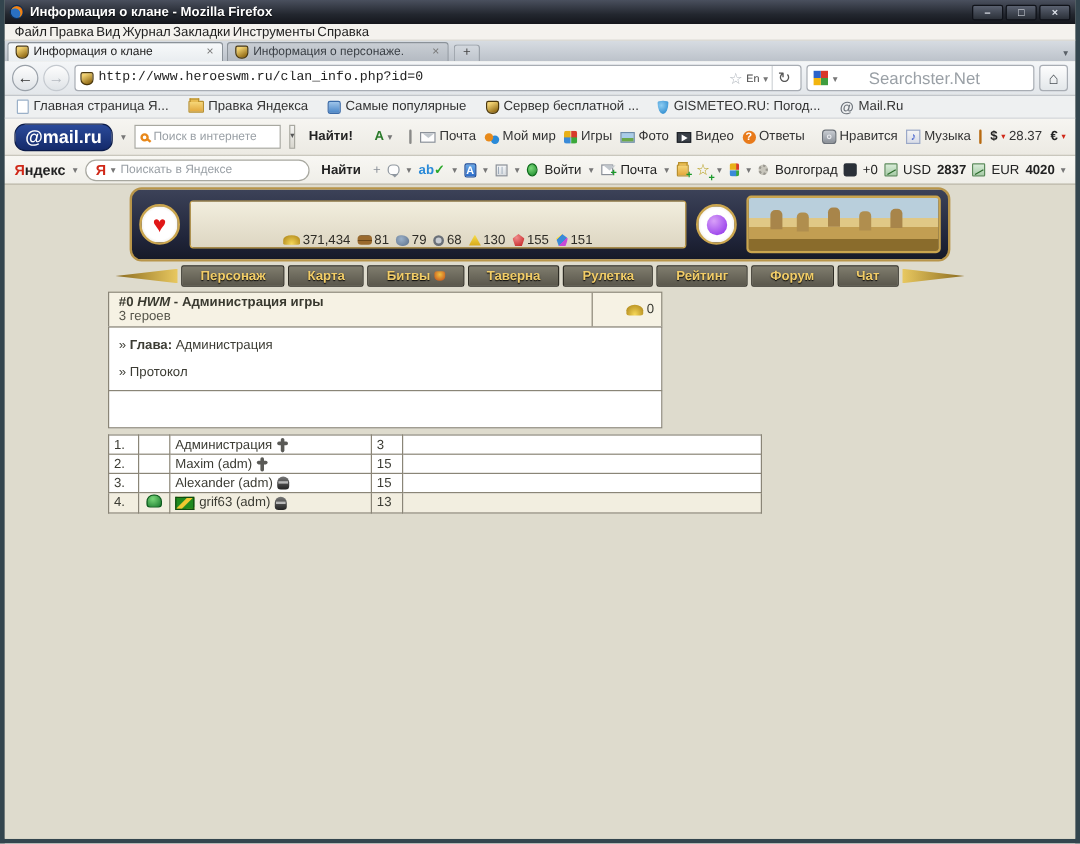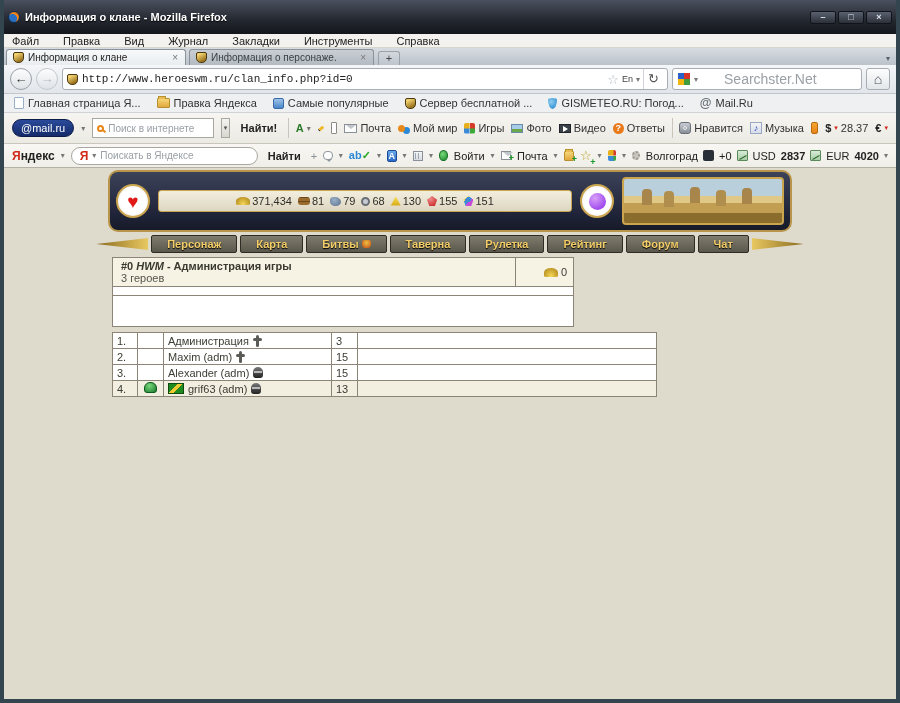--- a/index.html
+++ b/index.html
@@ -3,31 +3,31 @@
 <meta charset="utf-8">
 <style>
   * { box-sizing: border-box; margin: 0; padding: 0; }
   html,body { width:900px; height:703px; overflow:hidden; }
   body { font-family:"Liberation Sans", sans-serif; font-size:11px; color:#222; }
 
   .window { width:900px; height:703px; border-left:4px solid #33454e; border-right:4px solid #33454e;
             border-bottom:4px solid #33454e; background:#dedbcd; display:flex; flex-direction:column; }
 
   
-  .titlebar { height:34px; background:linear-gradient(#4a505e,#23272f 60%,#14161c); display:flex; align-items:center;
+  .titlebar { height:20px; background:linear-gradient(#4a505e,#23272f 60%,#14161c); display:flex; align-items:center;
               padding:0 4px; color:#fff; font-weight:bold; font-size:11px; flex:none; }
   .fficon { width:12px; height:12px; border-radius:50%; margin-right:5px; flex:none;
             background:radial-gradient(circle at 35% 65%, #2a70c2 45%, #f28b17 52%, #e85c0c); border:1px solid #0d2d55; }
   .titlebar .title { flex:1; text-shadow:0 1px 1px #000; }
   .winbtns { display:flex; gap:2px; }
   .winbtn { width:26px; height:13px; background:linear-gradient(#5a6170,#2b3038); border:1px solid #10131a;
             color:#dfe3ea; font-size:9px; line-height:11px; text-align:center; border-radius:2px; }
 
   
-  .menubar { height:14px; background:#f4f2ee; display:flex; align-items:center; gap:24px; padding:0 8px;
+  .menubar { height:14px; background:#f4f2ee; display:flex; align-items:center; gap:2px; padding:0 8px;
              border-bottom:1px solid #d8d5cd; flex:none; }
   .menu-item { color:#222; }
 
   
   .tabstrip { height:17px; background:linear-gradient(#d7dce2,#bcc2ca); display:flex; align-items:flex-end; padding:1px 2px 0 2px; flex:none; }
   .tab { height:16px; display:flex; align-items:center; gap:4px; padding:0 6px; font-size:10px;
          border:1px solid #8b9299; border-bottom:none; border-radius:3px 3px 0 0; }
   .tab.active { background:linear-gradient(#f7f9fa,#e9edf0); width:180px; }
   .tab.inactive { background:linear-gradient(#c9ced4,#b4bac2); width:185px; margin-left:3px; color:#3a3f45; }
   .hwm-favicon { width:11px; height:11px; flex:none; background:linear-gradient(150deg,#f0d070 20%,#9a741e 80%);
@@ -75,21 +75,21 @@
   .page-icon { width:10px; height:12px; background:#fff; border:1px solid #9ab0c8; border-radius:1px; }
   .folder-icon { width:13px; height:10px; background:linear-gradient(#f6d678,#e2a83c); border:1px solid #b8902e; border-radius:1px; position:relative; }
   .folder-icon::before { content:""; position:absolute; top:-3px; left:0; width:6px; height:2px; background:#e8bc52; border:1px solid #b8902e; border-bottom:none; }
   .blue-icon { width:11px; height:11px; border-radius:2px; background:linear-gradient(#9ec4ea,#4a86c8); border:1px solid #3a6aa8; }
   .drop-icon { width:9px; height:11px; background:radial-gradient(circle at 35% 35%, #8ecdf2, #1a7ec8); border-radius:50% 50% 50% 50%/15% 15% 85% 85%; }
   .at-icon { color:#6a7078; font-weight:bold; font-size:12px; }
 
   
   .mailbar { height:31px; background:linear-gradient(#f6f5f1,#eceae3); display:flex; align-items:center; gap:7px;
              padding:0 8px; border-bottom:1px solid #c9c7bd; flex:none; }
-  .mailru-logo { background:linear-gradient(#2a4a9a,#142a6a); color:#fff; font-weight:normal; font-size:11px;
+  .mailru-logo { background:linear-gradient(#2a4a9a,#142a6a); color:#fff; font-weight:bold; font-size:15px;
                  padding:2px 8px; border-radius:9px; border:1px solid #0c1c4a; }
   .mail-search { width:122px; height:20px; background:#fff; border:1px solid #a8a8a0; display:flex; align-items:center; gap:4px; padding:0 4px; }
   .mag-orange { width:7px; height:7px; border:2px solid #e8881a; border-radius:50%; position:relative; flex:none; }
   .mag-orange::after { content:""; position:absolute; width:4px; height:2px; background:#e8881a; right:-4px; bottom:-2px; transform:rotate(40deg); }
   .mail-search input { flex:1; border:none; outline:none; font-size:10px; background:transparent; font-family:"Liberation Sans",sans-serif; }
   .mail-dd { width:14px; height:20px; background:linear-gradient(#f4f4f2,#d8d6ce); border:1px solid #a8a8a0; text-align:center; line-height:18px; font-size:7px; color:#555; }
   .find-btn { font-weight:bold; color:#222; padding:2px 4px; }
   .vsep { width:1px; height:20px; background:#c8c6bc; }
   .tbitem { display:flex; align-items:center; gap:3px; color:#333; white-space:nowrap; }
   .fontsize-icon { color:#2a7a2a; font-weight:bold; font-size:11px; }
@@ -152,22 +152,22 @@
   .logo-plate { width:150px; height:48px; background:linear-gradient(#4a5068,#262b3e); border:2px solid #caa54e; border-radius:8px;
                 display:flex; flex-direction:column; align-items:center; justify-content:center; position:relative; }
   .logo-title { font-family:"DejaVu Serif", serif; font-style:italic; font-weight:bold; font-size:21px; color:#e8c55e;
                 text-shadow:1px 1px 2px #000; line-height:20px; }
   .logo-sub { font-family:"DejaVu Serif", serif; font-size:7px; color:#d8b54e; letter-spacing:1px; }
   .sword { position:absolute; right:-46px; top:8px; width:86px; height:4px; background:linear-gradient(90deg,#8a6a1e 18%,#d8dce2 18%, #f4f6f8 60%, #b8bcc2); transform:rotate(-28deg); border-radius:2px; z-index:2; }
   .circle-white { width:34px; height:34px; border-radius:50%; background:radial-gradient(#ffffff 60%,#d8d4c8); border:2px solid #caa54e;
                   display:flex; align-items:center; justify-content:center; flex:none; }
   .heart-glyph { color:#e01818; font-size:19px; line-height:1; }
   .orb { width:17px; height:17px; border-radius:50%; background:radial-gradient(circle at 35% 30%, #d8a0f8, #8a2ae8); }
-  .res-strip { flex:1; height:22px; background:linear-gradient(#f2eede,#ddd6c2); border:1px solid #caa54e; border-radius:3px;
-               display:flex; align-items:center; justify-content:center; gap:6px; color:#2e2c26; font-size:11px; }
+  .res-strip { flex:1; height:40px; background:linear-gradient(#f2eede,#ddd6c2); border:1px solid #caa54e; border-radius:3px;
+               display:flex; align-items:flex-end; justify-content:center; gap:6px; color:#2e2c26; font-size:11px; }
   .res { display:flex; align-items:center; gap:2px; }
   .res-gold { width:14px; height:8px; background:radial-gradient(ellipse at 50% 90%, #f6d858, #a87e14); border-radius:60% 60% 20% 20%; }
   .res-wood { width:12px; height:8px; background:repeating-linear-gradient(0deg,#9a6a2e 0 3px,#6a4618 3px 4px); border-radius:3px; }
   .res-ore { width:11px; height:9px; background:radial-gradient(circle at 40% 35%, #9ab0c8, #5a6e88); border-radius:40% 60% 50% 50%; }
   .res-mercury { width:9px; height:9px; border-radius:50%; border:2px solid #6a7078; background:#c8ccd2; }
   .res-sulfur { width:10px; height:9px; background:linear-gradient(#f6dc4a,#d8a818); clip-path:polygon(50% 0,100% 100%,0 100%); }
   .res-gems { width:10px; height:10px; background:radial-gradient(circle at 35% 30%, #f08a8a, #c01818); clip-path:polygon(50% 0,100% 38%,78% 100%,22% 100%,0 38%); }
   .res-crystals { width:10px; height:10px; background:linear-gradient(135deg,#f0d84a 30%,#3a8ad8 30% 60%,#c84ad8 60%); clip-path:polygon(50% 0,100% 38%,78% 100%,22% 100%,0 38%); }
   .city { width:162px; height:48px; border:2px solid #caa54e; border-radius:4px; flex:none;
           background:linear-gradient(#b9cfdc 0 38%, #e0c886 38% 55%, #c29e52 55% 78%, #8a6c2c 78%); position:relative; }
@@ -175,21 +175,21 @@
 
   .gamenav { display:flex; align-items:center; justify-content:center; margin-top:3px; gap:3px; }
   .wing { width:52px; height:12px; background:linear-gradient(90deg,#8a6a1e,#e8c860); flex:none; }
   .wing.left { clip-path:polygon(0 50%,100% 0,100% 100%); }
   .wing.right { clip-path:polygon(0 0,100% 50%,0 100%); background:linear-gradient(270deg,#8a6a1e,#e8c860); }
   .gnav-btn { background:linear-gradient(#807d6e,#5a574c); border:1px solid #2e2c24; border-radius:2px; color:#f2cd68;
               font-weight:bold; font-size:11px; padding:2px 15px; text-shadow:0 1px 1px #000; display:flex; align-items:center; gap:3px; }
   .crown-icon { width:9px; height:8px; background:radial-gradient(circle at 50% 35%, #f0c040, #c04818); border-radius:2px 2px 45% 45%; }
 
   
-  .clanbox { width:462px; margin:4px 0 0 108px; color:#3c3c34; }
+  .clanbox { width:462px; margin:4px 0 0 86px; color:#3c3c34; }
   .box { border:1px solid #8a8577; background:#fff; }
   .clan-head { display:flex; background:#f6f2e4; }
   .clan-head-left { flex:1; padding:2px 8px; }
   .clan-title { font-weight:bold; color:#3a3a30; }
   .clan-title .tag { font-style:italic; }
   .clan-sub { color:#55544a; }
   .clan-head-right { width:58px; border-left:1px solid #8a8577; display:flex; align-items:center; justify-content:flex-end; padding:0 6px; gap:3px; }
   .gold-icon { width:14px; height:9px; background:radial-gradient(ellipse at 50% 90%, #f6d858, #a87e14); border-radius:60% 60% 20% 20%; }
   .box2 { margin-top:-1px; padding:4px 0; }
   .line-row { padding:5px 8px; }
@@ -496,20 +496,29 @@
           </div>
           <div class="clan-sub">3 героев</div>
         </div>
         <div class="clan-head-right">
           <span class="gold-icon"></span>
           <span>0</span>
         </div>
       </div>
 
       <div class="box box2">
+        <div class="line-row">
+          <span>»</span>
+          <span class="bold">Глава:</span>
+          <span>Администрация</span>
+        </div>
+        <div class="line-row">
+          <span>»</span>
+          <span>Протокол</span>
+        </div>
       </div>
 
       <div class="box box-empty"></div>
 
       <table class="members">
         <tbody>
             <tr>
           <td class="c-num">1.</td>
           <td class="c-ico"></td>
           <td class="c-name">

